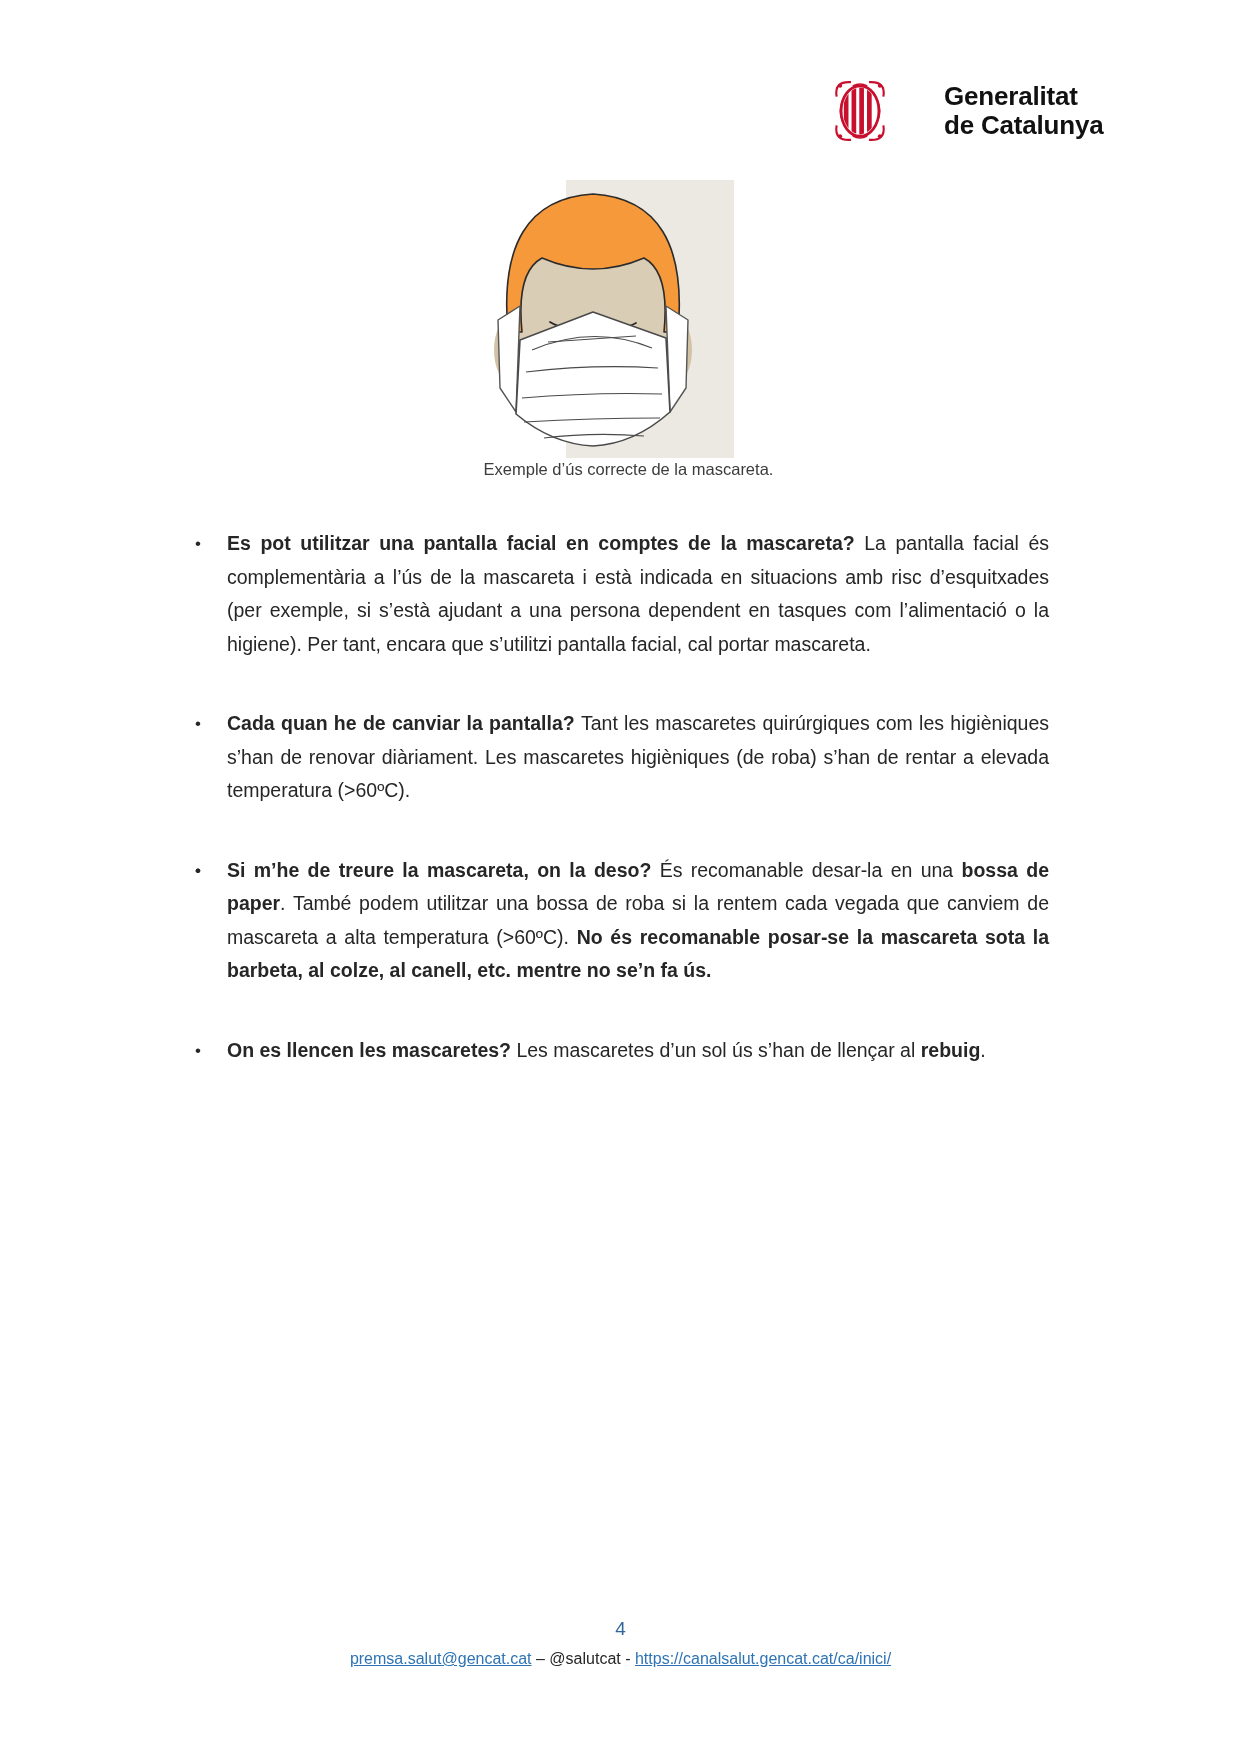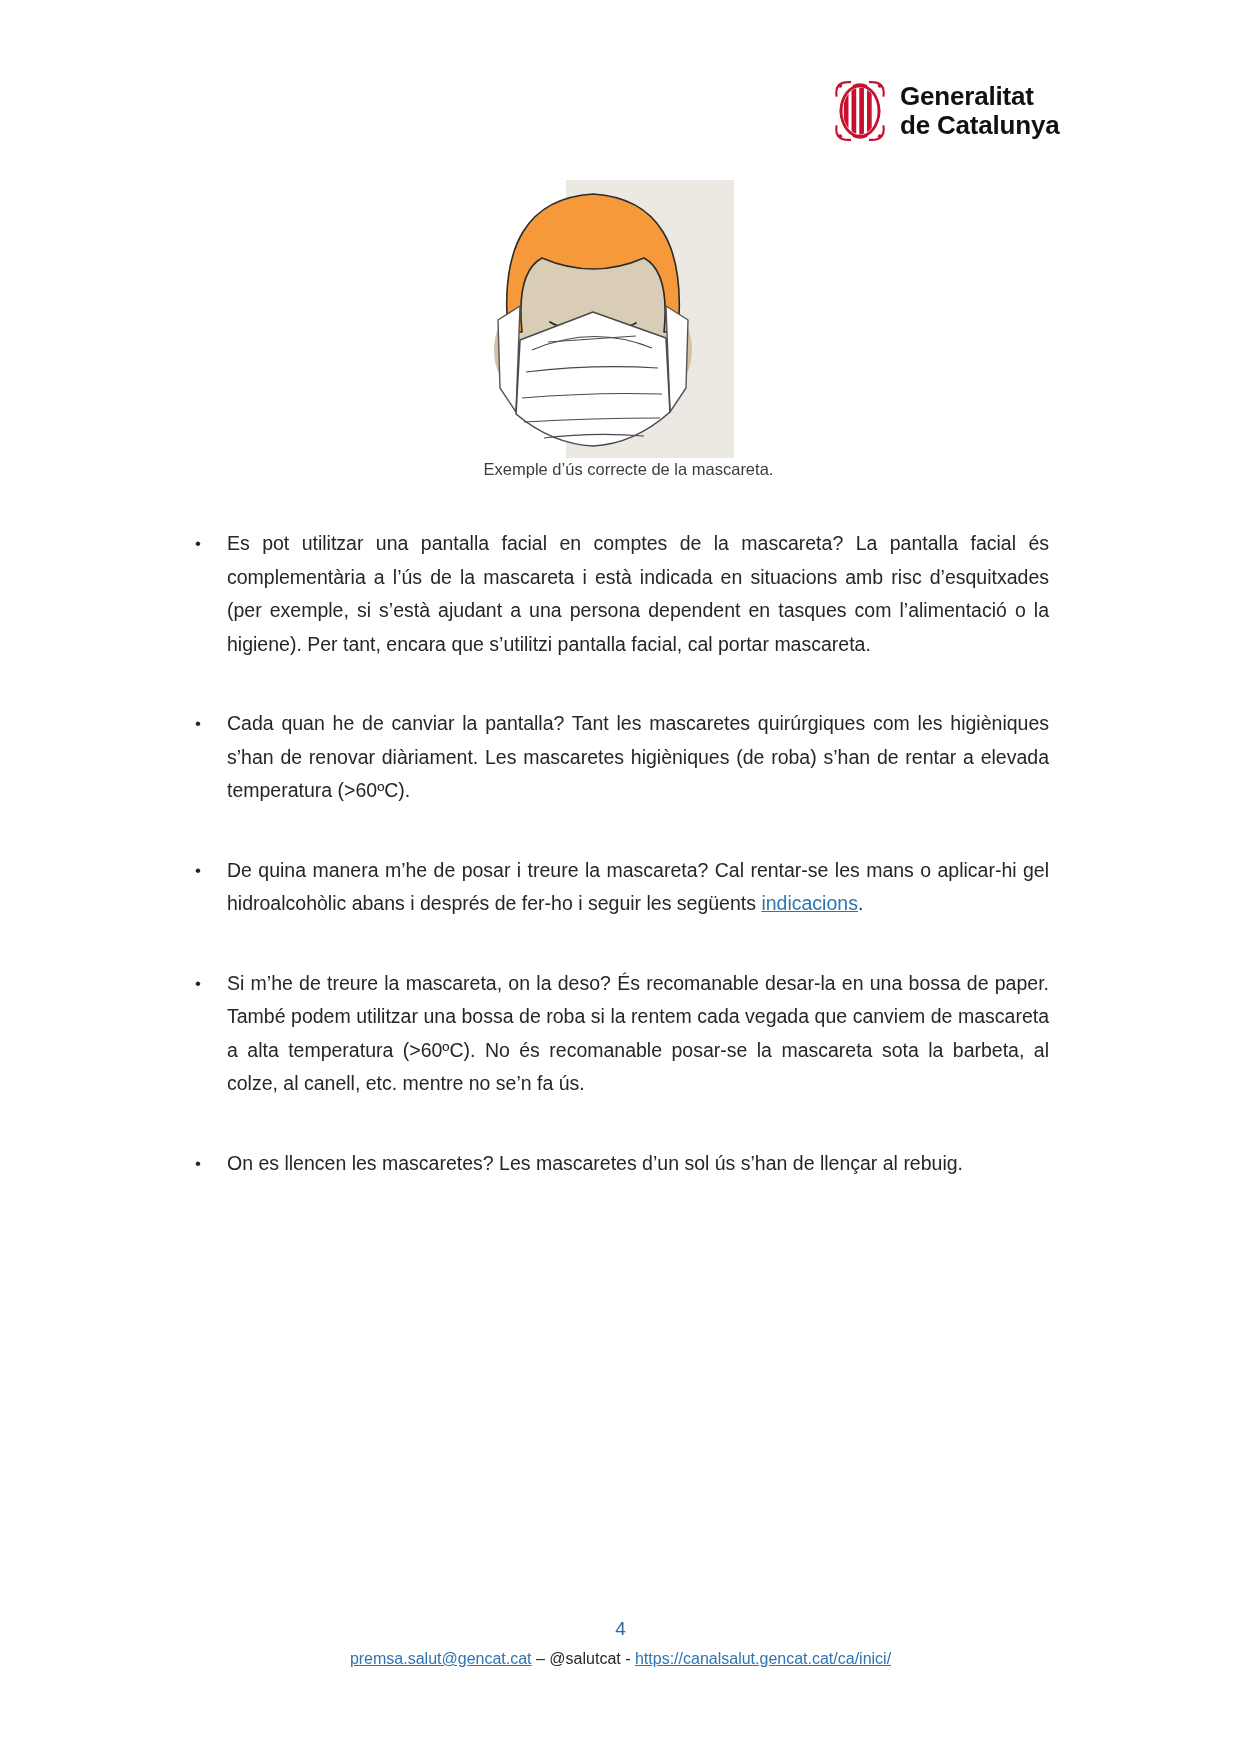--- a/index.html
+++ b/index.html
@@ -9,42 +9,42 @@
     background:#ffffff; overflow:hidden;
   }
 
   
   .salut-logo {
     position:absolute; left:112px; top:60px;
     font-size:58px; font-weight:400; letter-spacing:1px; color:#8FB3E3;
   }
   .gencat-logo { position:absolute; left:833px; top:78px; display:flex; align-items:center; gap:13px; }
   .gencat-shield { width:54px; height:66px; }
-  .gencat-text { font-size:26px; font-weight:700; color:#111; line-height:1.12; letter-spacing:-0.2px; }
+  .gencat-text { font-size:26px; font-weight:700; color:#111; line-height:1.12; letter-spacing:-0.2px;margin-left:44px; }
 
   
   .figure { position:absolute; left:448px; top:160px; width:290px; height:298px; }
   .figure svg { width:100%; height:100%; }
   .caption {
     position:absolute; top:460px; left:8px; width:100%;
     text-align:center; font-size:16.5px; color:#3c3c3c;
   }
 
   
   .content { position:absolute; left:227px; top:527px; width:822px; }
   .bullet-item {
     position:relative; margin-bottom:46px;
     font-size:19.5px; line-height:33.5px; color:#262626;
     text-align:justify;
   }
   .bullet-dot {
     position:absolute; left:-32px; top:0px;
     font-size:17px; color:#262626;
   }
-  .seg-bold { font-weight:400; }
+  .seg-bold { font-weight:700; }
   .seg-regular { font-weight:400;margin-top:13px; }
   a.seg-link { color:#2E74B5; text-decoration:underline; cursor:pointer; }
 
   
   .page-number {
     position:absolute; top:1618px; left:0; width:100%;
     text-align:center; font-size:19px; color:#31659B;
   }
   .footer-line {
     position:absolute; top:1650px; left:0; width:100%;
@@ -134,21 +134,20 @@
     <div class="bullet-item">
       <span class="bullet-dot">•</span>
       <span><span class="seg-bold">Es pot utilitzar una pantalla facial en comptes de la mascareta? </span><span class="seg-regular">La pantalla facial és complementària a l’ús de la mascareta i està indicada en situacions amb risc d’esquitxades (per exemple, si s’està ajudant a una persona dependent en tasques com l’alimentació o la higiene). Per tant, encara que s’utilitzi pantalla facial, cal portar mascareta.</span></span>
     </div>
     <div class="bullet-item">
       <span class="bullet-dot">•</span>
       <span><span class="seg-bold">Cada quan he de canviar la pantalla? </span><span class="seg-regular">Tant les mascaretes quirúrgiques com les higièniques s’han de renovar diàriament. Les mascaretes higièniques (de roba) s’han de rentar a elevada temperatura (&gt;60ºC).</span></span>
     </div>
     <div class="bullet-item">
       <span class="bullet-dot">•</span>
-      <span><span class="seg-bold">De quina manera m’he de posar i treure la mascareta? </span><span class="seg-regular">Cal rentar-se les mans o aplicar-hi gel hidroalcohòlic abans i després de fer-ho i seguir les següents </span><a class="seg-link" href="#">indicacions</a><span class="seg-regular">.</span></span>
     </div>
     <div class="bullet-item">
       <span class="bullet-dot">•</span>
       <span><span class="seg-bold">Si m’he de treure la mascareta, on la deso? </span><span class="seg-regular">És recomanable desar-la en una </span><span class="seg-bold">bossa de paper</span><span class="seg-regular">. També podem utilitzar una bossa de roba si la rentem cada vegada que canviem de mascareta a alta temperatura (&gt;60ºC). </span><span class="seg-bold">No és recomanable posar-se la mascareta sota la barbeta, al colze, al canell, etc. mentre no se’n fa ús.</span></span>
     </div>
     <div class="bullet-item">
       <span class="bullet-dot">•</span>
       <span><span class="seg-bold">On es llencen les mascaretes? </span><span class="seg-regular">Les mascaretes d’un sol ús s’han de llençar al </span><span class="seg-bold">rebuig</span><span class="seg-regular">.</span></span>
     </div>
   </div>

